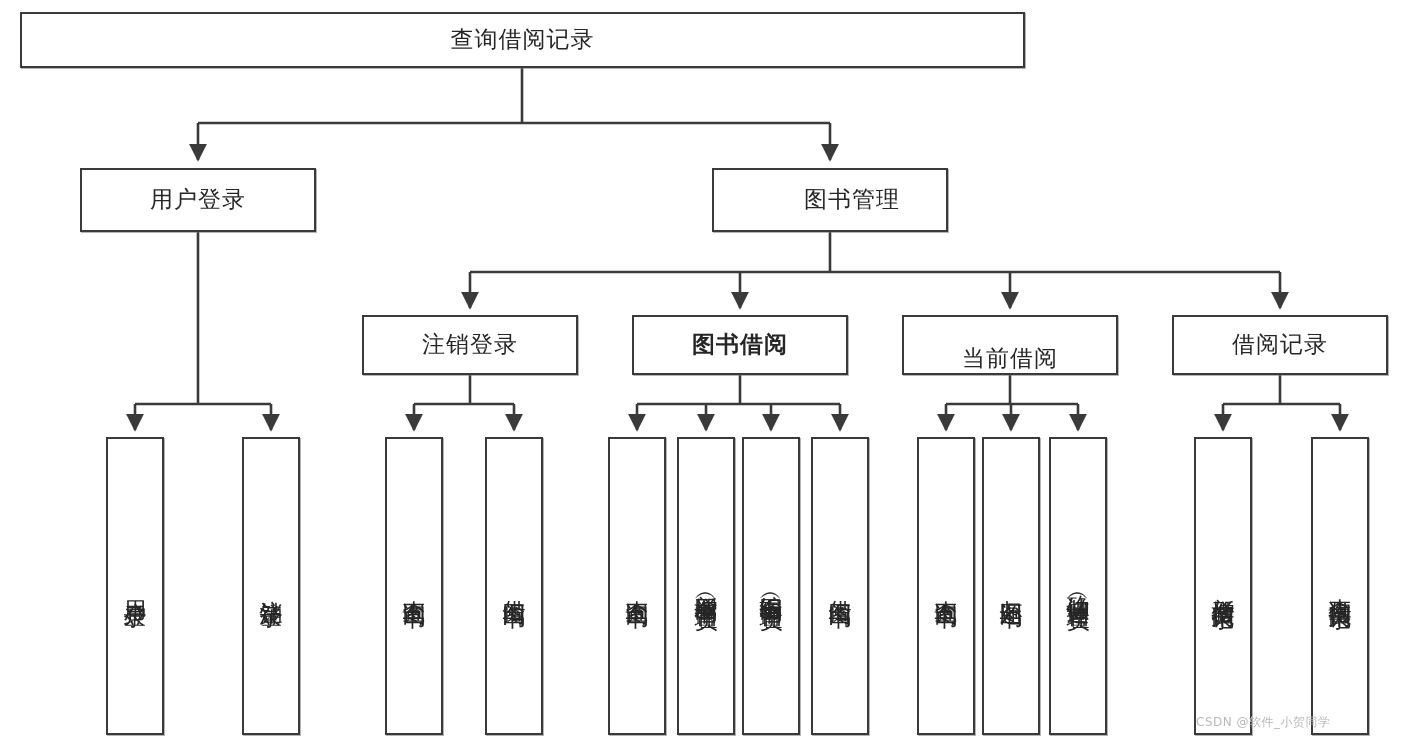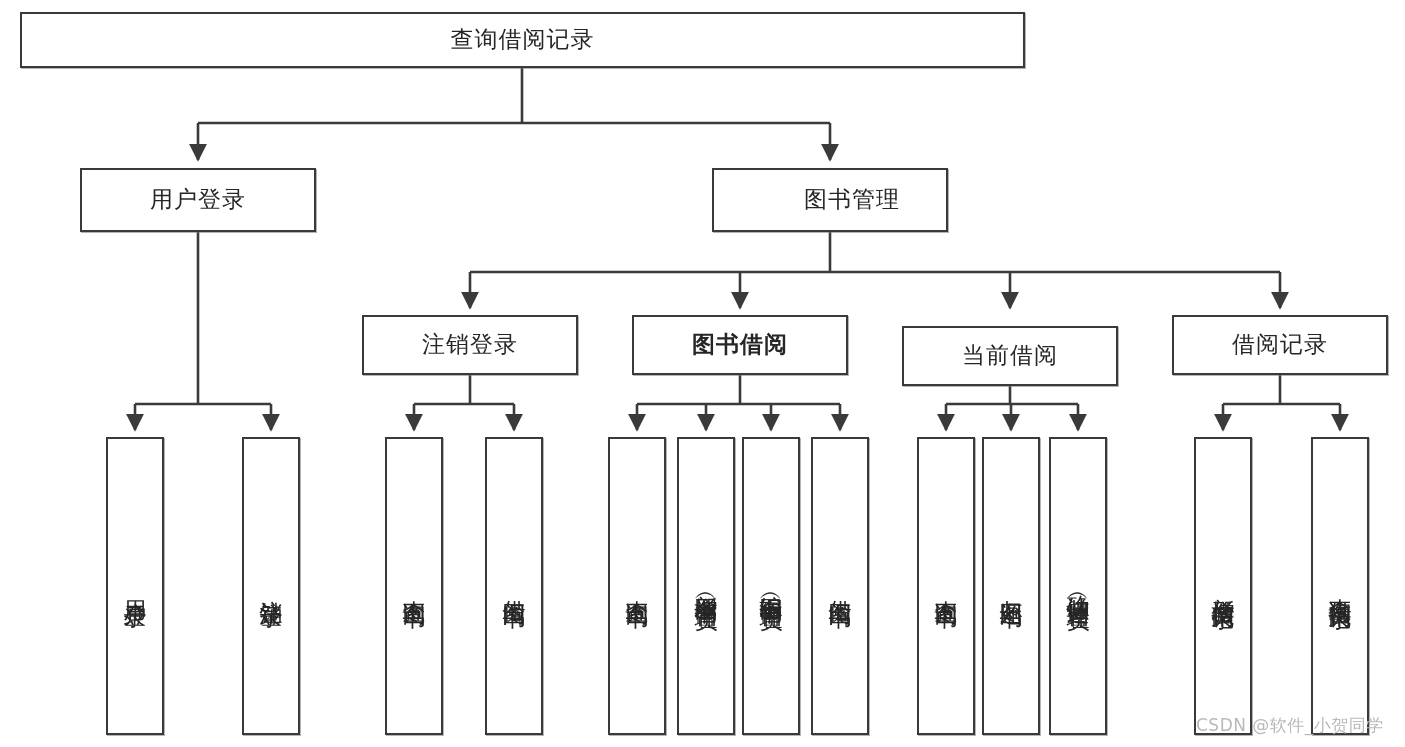--- a/index.html
+++ b/index.html
@@ -52,21 +52,21 @@
     padding: 10px 0;
   }
   .node.v .vtext {
     writing-mode: vertical-rl;
     text-orientation: upright;
     white-space: normal;
     display: block;
   }
   .watermark {
     position: absolute;
-    font-size: 17px;
+    font-size: 12px;
     color: #b9b9b9;
     letter-spacing: 0.5px;
     white-space: nowrap;
     font-family: "DejaVu Sans", "Liberation Sans", sans-serif;
   }
 </style>
 </head>
 <body>
 
 <div id="canvas">
@@ -131,21 +131,21 @@
   <div class="node h" style="left:712px; top:168px; width:236px; height:64px;padding-left:44px;">
     <span>图书管理</span>
   </div>
 
   <div class="node h" style="left:362px; top:315px; width:216px; height:60px;">
     <span>注销登录</span>
   </div>
   <div class="node h" style="left:632px; top:315px; width:216px; height:60px;font-weight:bold;">
     <span>图书借阅</span>
   </div>
-  <div class="node h" style="left:902px; top:326px; width:216px; height:60px;">
+  <div class="node h" style="left:902px; top:315px; width:216px; height:60px;align-items:flex-end;">
     <span>当前借阅</span>
   </div>
   <div class="node h" style="left:1172px; top:315px; width:216px; height:60px;">
     <span>借阅记录</span>
   </div>
 
   <div class="node v" style="left:106px; top:437px; width:58px; height:298px;">
     <span class="vtext">用户登录</span>
   </div>
   <div class="node v" style="left:242px; top:437px; width:58px; height:298px;">

